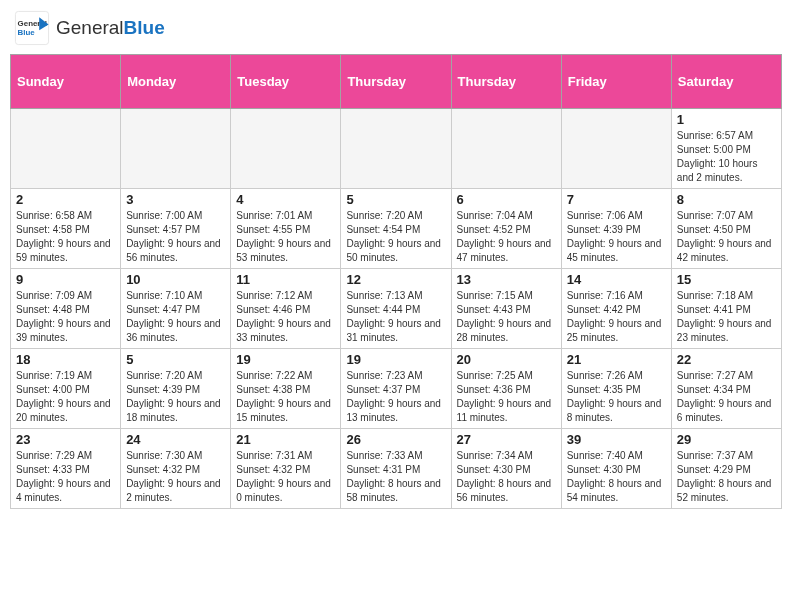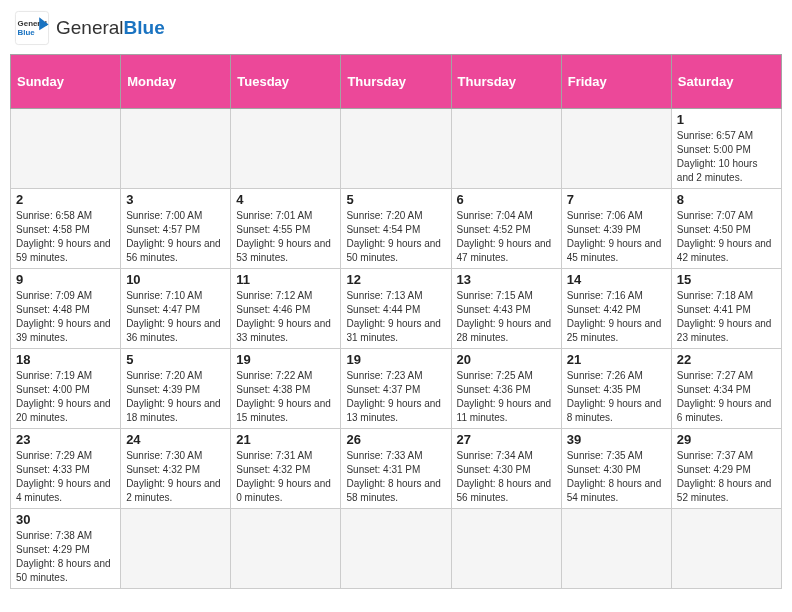--- a/index.html
+++ b/index.html
@@ -289,39 +289,25 @@
 Daylight: 8 hours and 58 minutes.</div>
         </td>
         <td>
           <span class="day-num">27</span>
           <div class="day-info">Sunrise: 7:34 AM
 Sunset: 4:30 PM
 Daylight: 8 hours and 56 minutes.</div>
         </td>
         <td>
           <span class="day-num">39</span>
-          <div class="day-info">Sunrise: 7:35 AM
+          <div class="day-info">Sunrise: 7:40 AM
 Sunset: 4:30 PM
 Daylight: 8 hours and 54 minutes.</div>
         </td>
         <td>
           <span class="day-num">29</span>
           <div class="day-info">Sunrise: 7:37 AM
 Sunset: 4:29 PM
 Daylight: 8 hours and 52 minutes.</div>
         </td>
       </tr>
-      <tr class="last-row">
-        <td>
-          <span class="day-num">30</span>
-          <div class="day-info">Sunrise: 7:38 AM
-Sunset: 4:29 PM
-Daylight: 8 hours and 50 minutes.</div>
-        </td>
-        <td class="empty"></td>
-        <td class="empty"></td>
-        <td class="empty"></td>
-        <td class="empty"></td>
-        <td class="empty"></td>
-        <td class="empty"></td>
-      </tr>
     </tbody>
 </table>
 
 </body></html>

